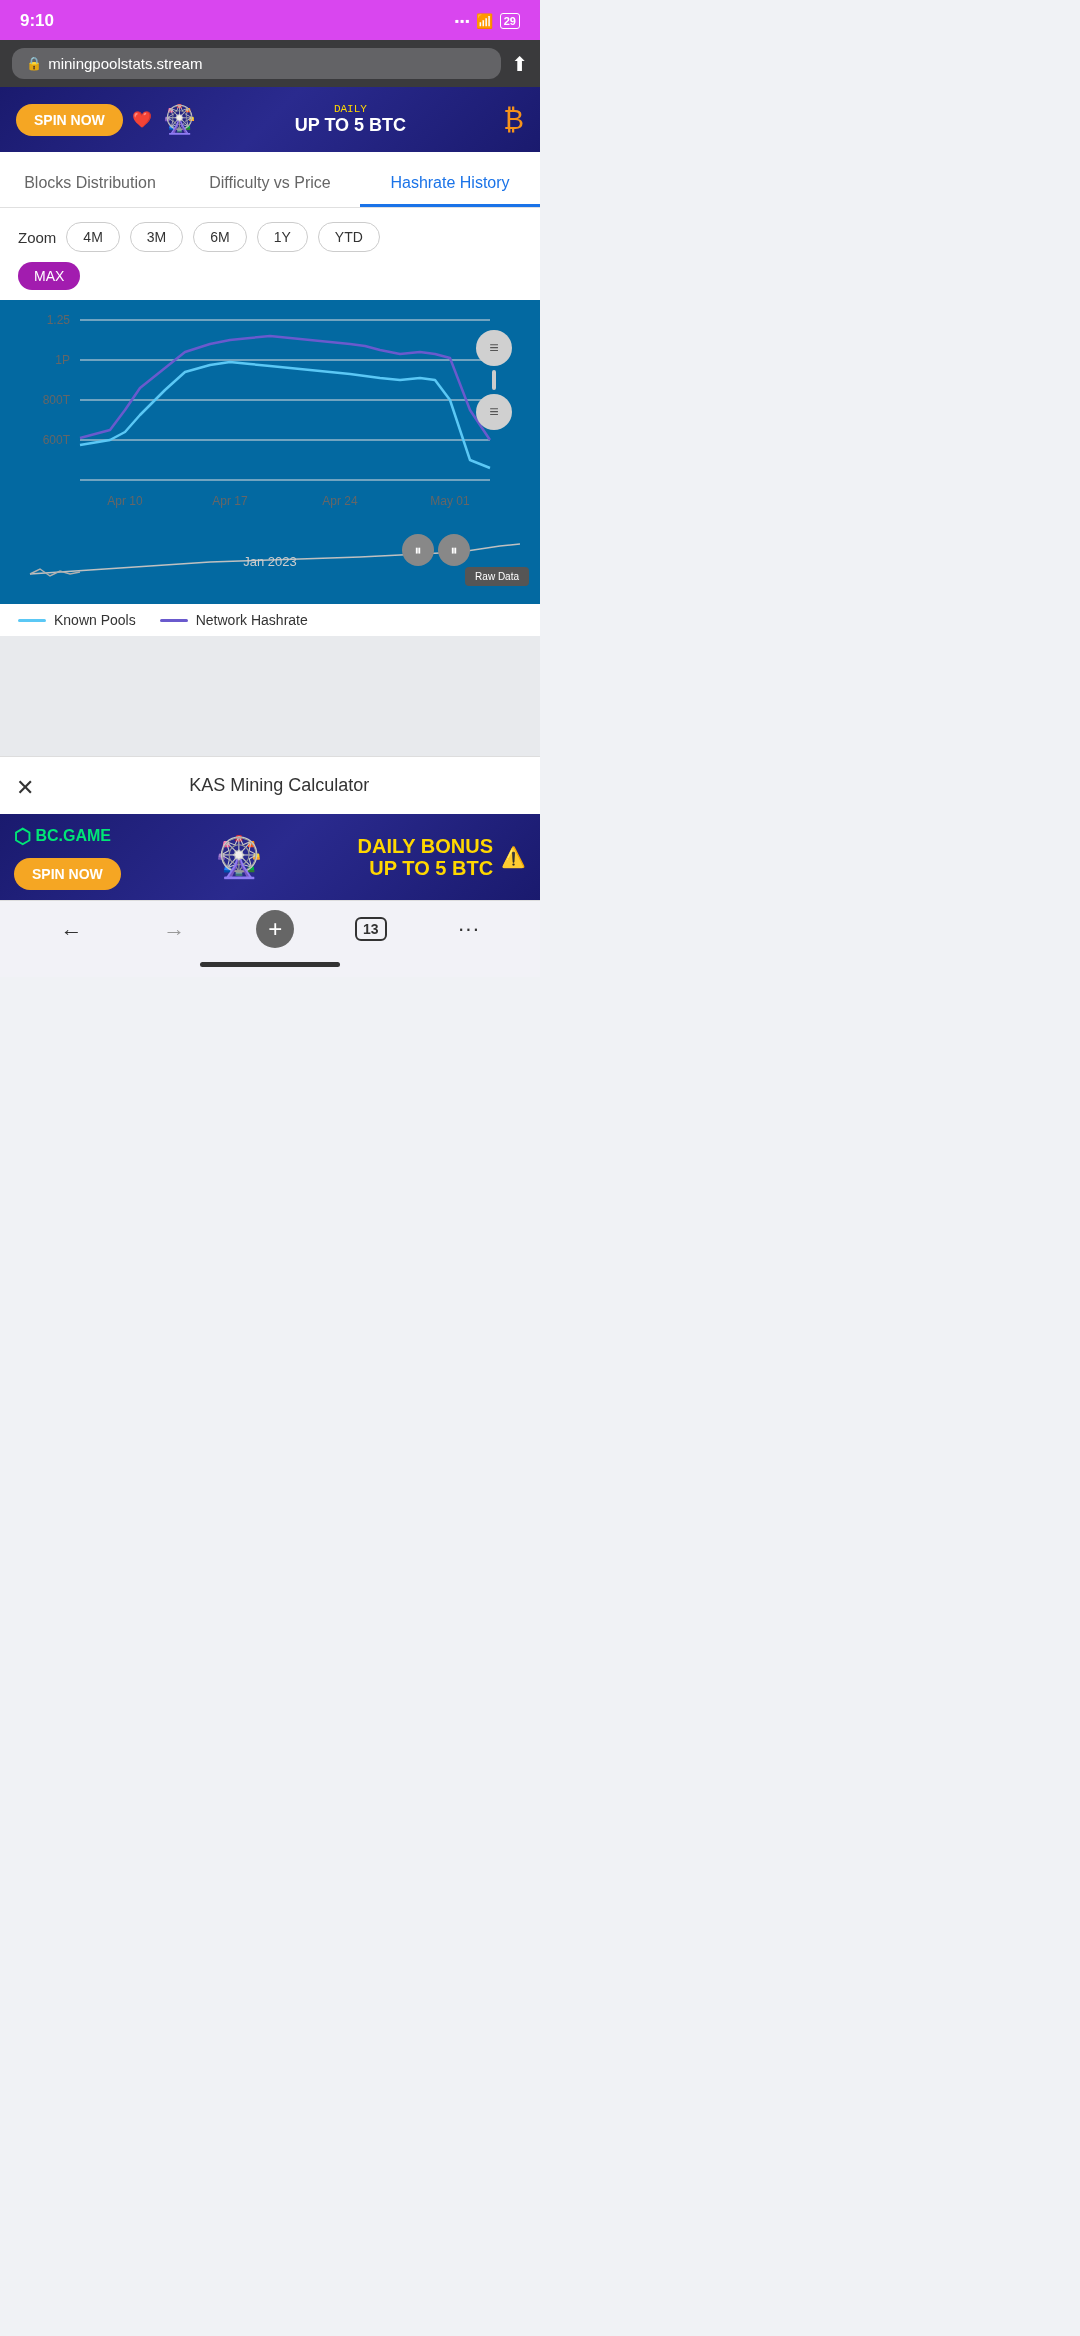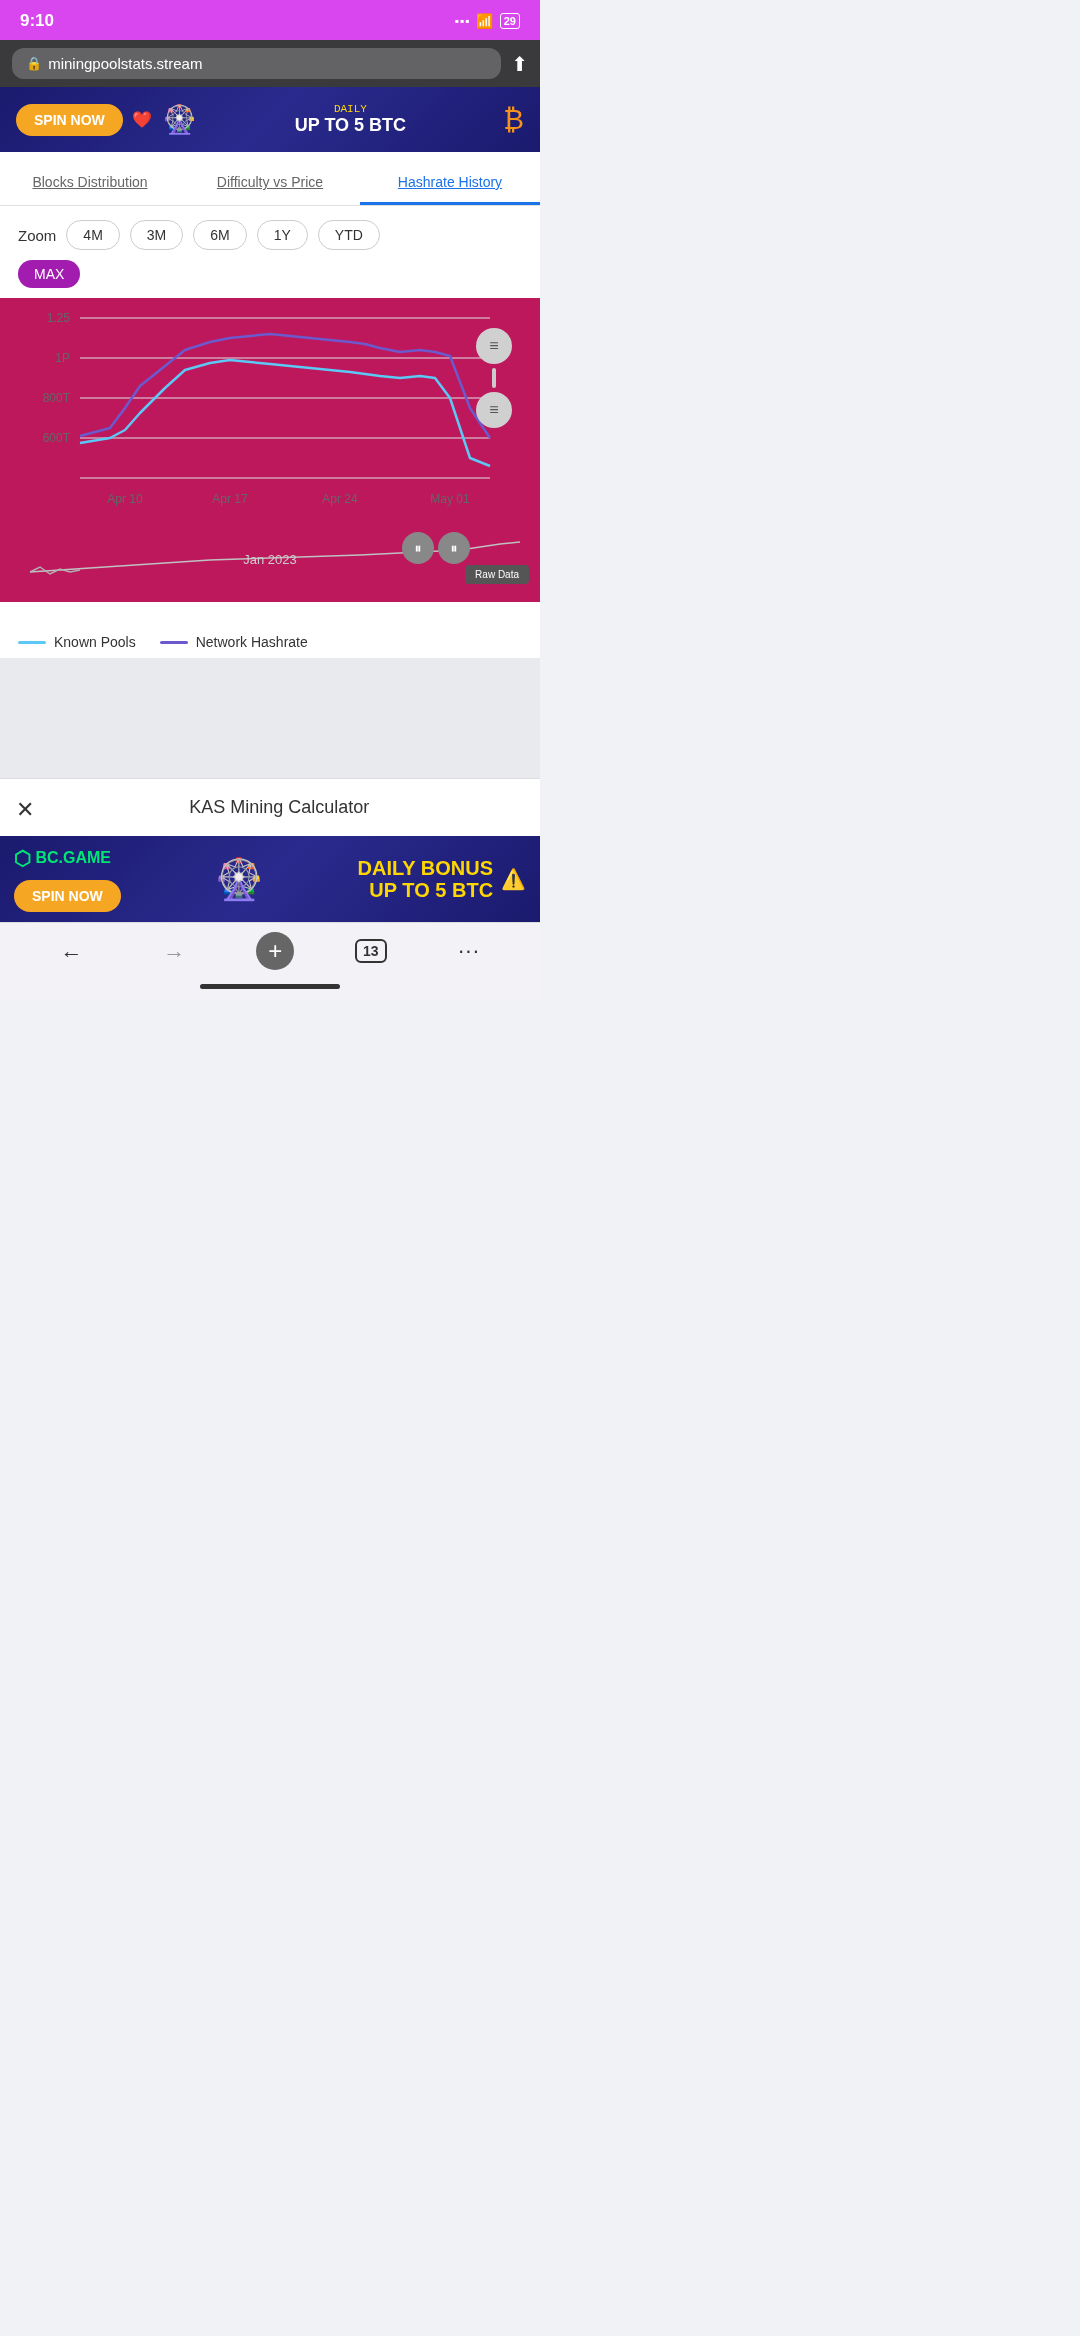--- a/index.html
+++ b/index.html
@@ -128,26 +128,25 @@
     .tabs-container {
       display: flex;
       border-bottom: 1px solid #e0e0e0;
       background: white;
       padding-top: 8px;
     }
     .tab {
       flex: 1;
       padding: 14px 6px 12px;
       text-align: center;
-      font-size: 14px;
+      font-size: 16px;
       color: #666;
       cursor: pointer;
       border-bottom: 3px solid transparent;
       position: relative;
-      text-decoration: underline;
     }
     .tab.active {
       color: #1a73e8;
       border-bottom: 3px solid #1a73e8;
       font-weight: 500;
     }
 
     
     .earnings-label {
       padding: 14px 18px 10px;
@@ -186,21 +185,21 @@
       font-size: 14px;
       color: white;
       cursor: pointer;
       margin-top: 4px;
     }
 
     
     .chart-area {
       padding: 0 10px 10px;
       position: relative;
-      background: #be185d;
+      background: #0369a1;
     }
     .chart-svg-container {
       width: 100%;
       position: relative;
     }
 
     
     .chart-controls-right {
       position: absolute;
       right: 18px;
@@ -222,21 +221,20 @@
       color: #555;
       font-size: 16px;
     }
 
     
     .legend-area {
       padding: 8px 18px;
       display: flex;
       align-items: flex-start;
       gap: 24px;
-      margin-top: 24px;
     }
     .legend-item {
       display: flex;
       align-items: center;
       gap: 8px;
       font-size: 14px;
       color: #333;
     }
     .legend-line {
       width: 28px;

